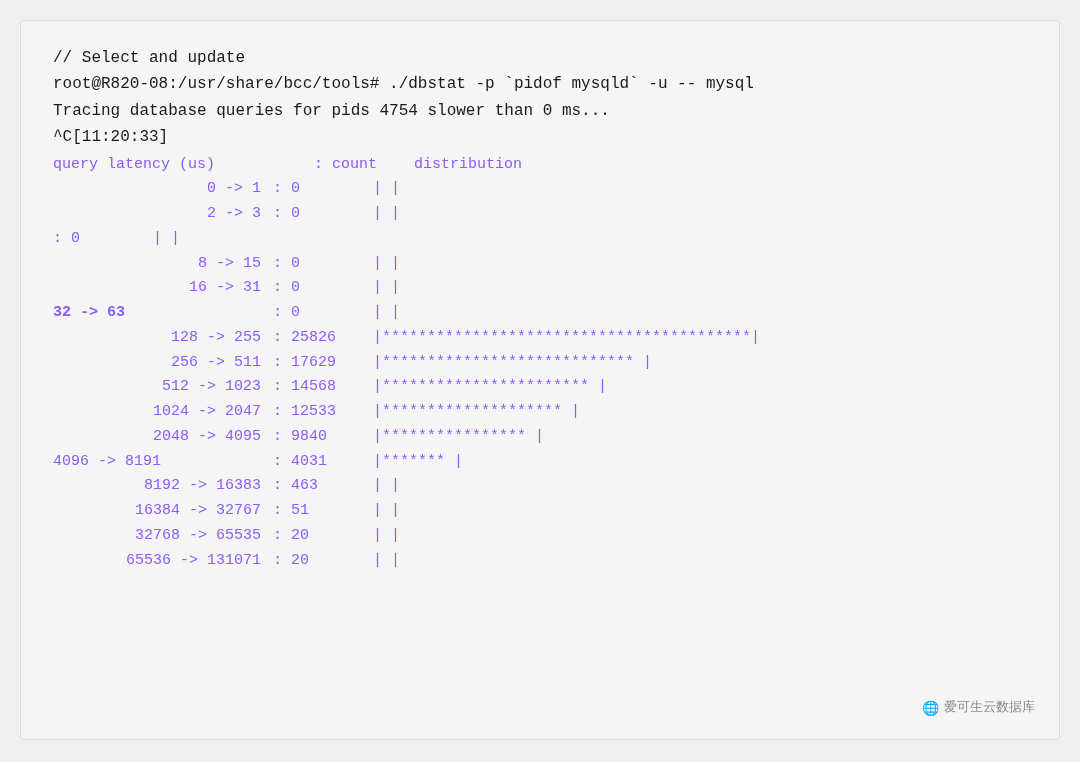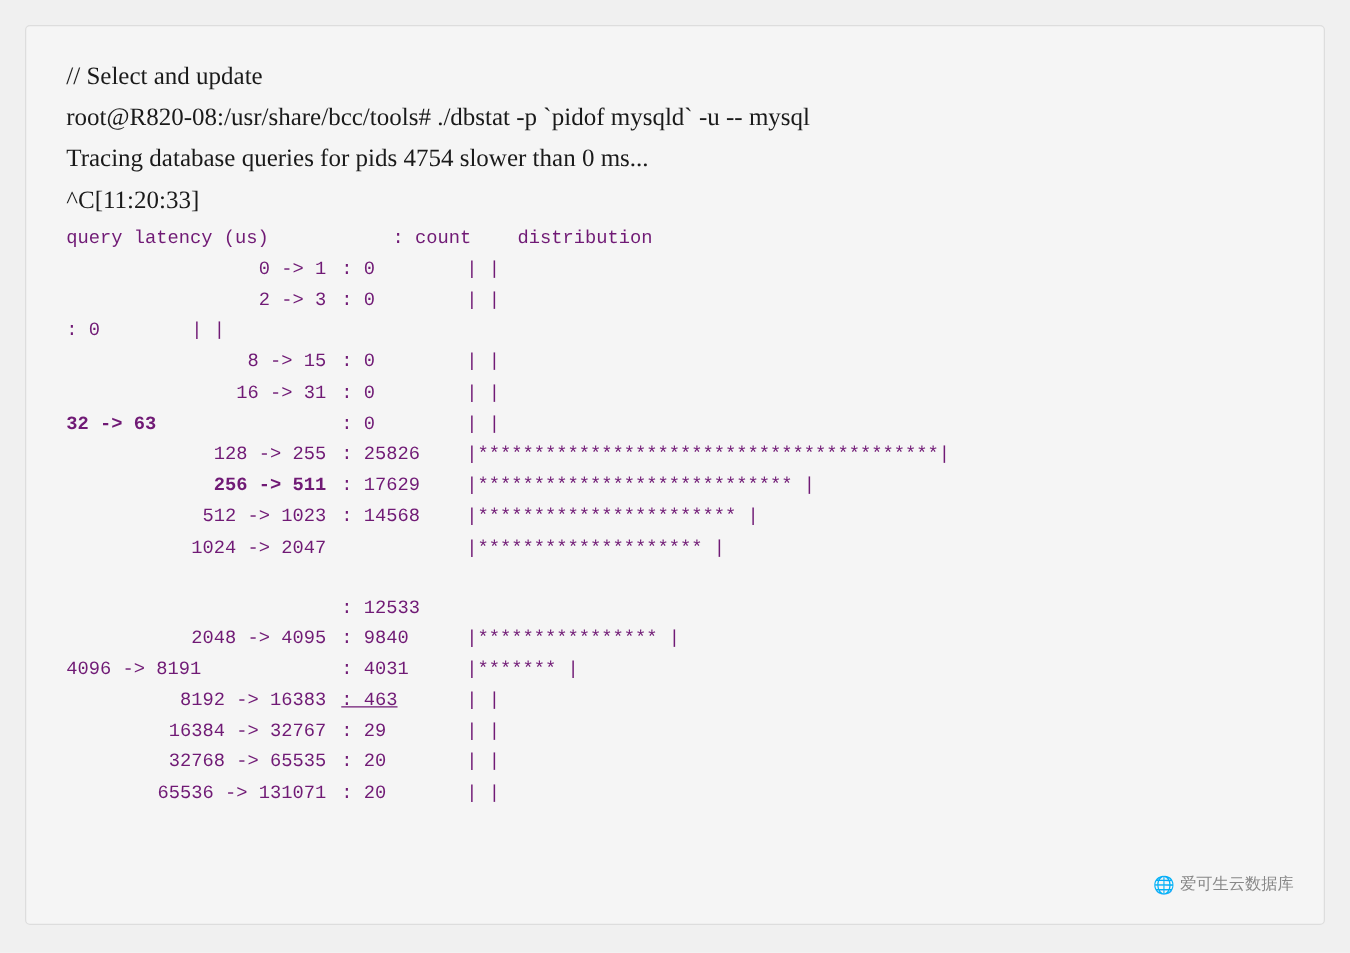--- a/index.html
+++ b/index.html
@@ -27,22 +27,22 @@
       width: 1040px;
       min-height: 720px;
       position: relative;
       font-size: 15px;
       line-height: 1.6;
       color: #222;
     }
 
     .terminal-line {
       white-space: pre;
-      font-family: Liberation Serif, serif;
-      font-size: 20px;
+      font-family: Liberation Mono, monospace;
+      font-size: 16px;
       line-height: 1.65;
       color: #1a1a1a;
     }
 
     .watermark {
       position: absolute;
       bottom: 20px;
       right: 24px;
       color: #888;
       font-family: sans-serif;
@@ -54,21 +54,21 @@
 
     .table-section {
       margin-top: 2px;
     }
 
     .table-row {
       display: flex;
       font-family: 'Courier New', Courier, monospace;
       font-size: 15px;
       line-height: 1.65;
-      color: #701a75;
+      color: #8b5cf6;
     }
 
     .col-range {
       width: 160px;
       text-align: right;
       padding-right: 8px;
     }
 
     .col-count {
       width: 110px;
@@ -125,52 +125,52 @@
           <span class="col-range" style="width: 220px; text-align: left; padding-right: 12px; font-weight: bold;">32 -&gt; 63</span>
           <span class="col-count" style="width: 100px;">: 0</span>
           <span class="col-dist">|                                                  |</span>
         </div>
         <div class="table-row">
           <span class="col-range" style="width: 220px; text-align: right; padding-right: 12px;">128 -&gt; 255</span>
           <span class="col-count" style="width: 100px;">: 25826</span>
           <span class="col-dist">|*****************************************|</span>
         </div>
         <div class="table-row">
-          <span class="col-range" style="width: 220px; text-align: right; padding-right: 12px; font-weight: bold;">256 -&gt; 511</span>
+          <span class="col-range" style="width: 220px; text-align: right; padding-right: 12px;">256 -&gt; 511</span>
           <span class="col-count" style="width: 100px;">: 17629</span>
           <span class="col-dist">|****************************              |</span>
         </div>
         <div class="table-row">
           <span class="col-range" style="width: 220px; text-align: right; padding-right: 12px;">512 -&gt; 1023</span>
           <span class="col-count" style="width: 100px;">: 14568</span>
           <span class="col-dist">|***********************                   |</span>
         </div>
         <div class="table-row">
           <span class="col-range" style="width: 220px; text-align: right; padding-right: 12px;">1024 -&gt; 2047</span>
-          <span class="col-count" style="width: 100px; margin-top: 48px;">: 12533</span>
+          <span class="col-count" style="width: 100px;">: 12533</span>
           <span class="col-dist">|********************                      |</span>
         </div>
         <div class="table-row">
           <span class="col-range" style="width: 220px; text-align: right; padding-right: 12px;">2048 -&gt; 4095</span>
           <span class="col-count" style="width: 100px;">: 9840</span>
           <span class="col-dist">|****************                          |</span>
         </div>
         <div class="table-row">
           <span class="col-range" style="width: 220px; text-align: left; padding-right: 12px;">4096 -&gt; 8191</span>
           <span class="col-count" style="width: 100px;">: 4031</span>
           <span class="col-dist">|*******                                   |</span>
         </div>
         <div class="table-row">
           <span class="col-range" style="width: 220px; text-align: right; padding-right: 12px;">8192 -&gt; 16383</span>
-          <span class="col-count" style="width: 100px; text-decoration: underline;">: 463</span>
+          <span class="col-count" style="width: 100px;">: 463</span>
           <span class="col-dist">|                                          |</span>
         </div>
         <div class="table-row">
           <span class="col-range" style="width: 220px; text-align: right; padding-right: 12px;">16384 -&gt; 32767</span>
-          <span class="col-count" style="width: 100px;">: 29</span>
+          <span class="col-count" style="width: 100px;">: 51</span>
           <span class="col-dist">|                                          |</span>
         </div>
         <div class="table-row">
           <span class="col-range" style="width: 220px; text-align: right; padding-right: 12px;">32768 -&gt; 65535</span>
           <span class="col-count" style="width: 100px;">: 20</span>
           <span class="col-dist">|                                          |</span>
         </div>
         <div class="table-row">
           <span class="col-range" style="width: 220px; text-align: right; padding-right: 12px;">65536 -&gt; 131071</span>
           <span class="col-count" style="width: 100px;">: 20</span>

